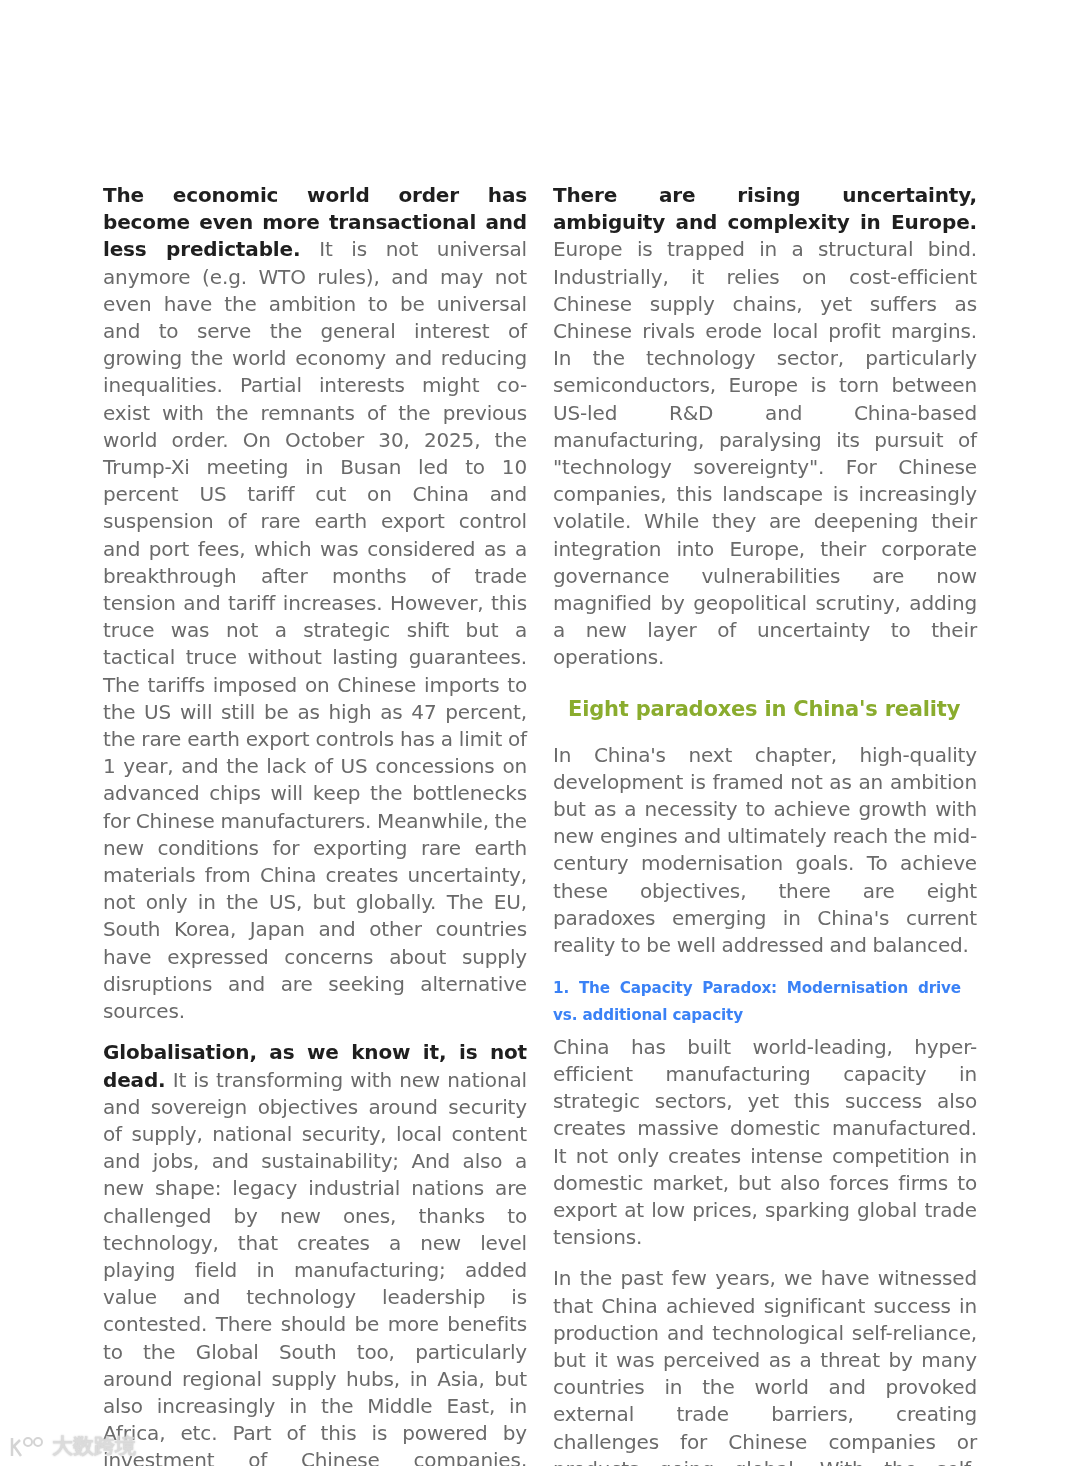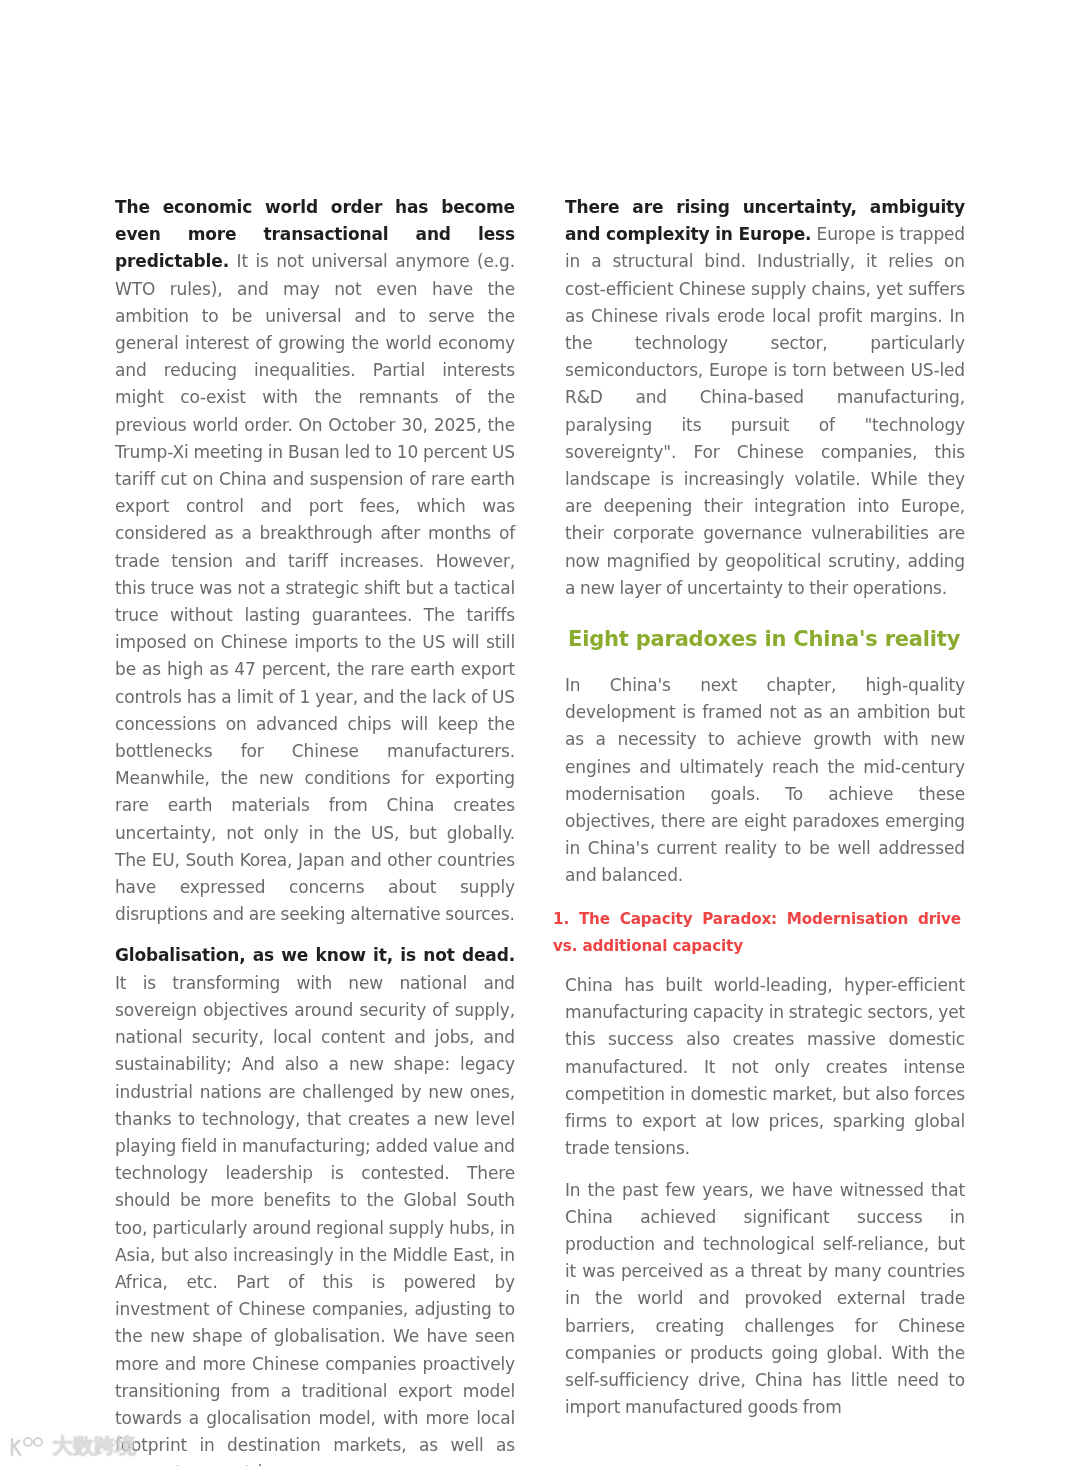--- a/index.html
+++ b/index.html
@@ -15,22 +15,22 @@
     font-family: "DejaVu Sans", "Liberation Sans", sans-serif;
   }
   .col {
     position: absolute;
     top: 182px;
     width: 424px;
   }
   .col-left { left: 103px; }
   .col-right { left: 553px; }
   p {
-    margin: 12px;
-    font-size: 17px;
+    margin: 0;
+    font-size: 20px;
     line-height: 27.2px;
     color: #6a6a6a;
     text-align: justify;
     letter-spacing: -0.15px;
     word-spacing: -0.5px;
   }
   p b, .lead {
     color: #1f1f1f;
     font-weight: bold;
   }
@@ -40,21 +40,21 @@
     font-weight: bold;
     color: #8aac2e;
     margin: 22px 0 18px 15px;
     line-height: 30px;
     letter-spacing: -0.2px;
   }
   .sub-title {
     font-size: 15.2px;
     line-height: 27.2px;
     font-weight: bold;
-    color: #ef4444;
+    color: #3b82f6;
     margin: 0 16px 4px 0;
     text-align: justify;
     letter-spacing: -0.15px;
   }
   .intro { margin-bottom: 16px; }
   .sub-body { margin-bottom: 14px; }
   .watermark {
     position: absolute;
     left: 8px;
     bottom: 6px;

